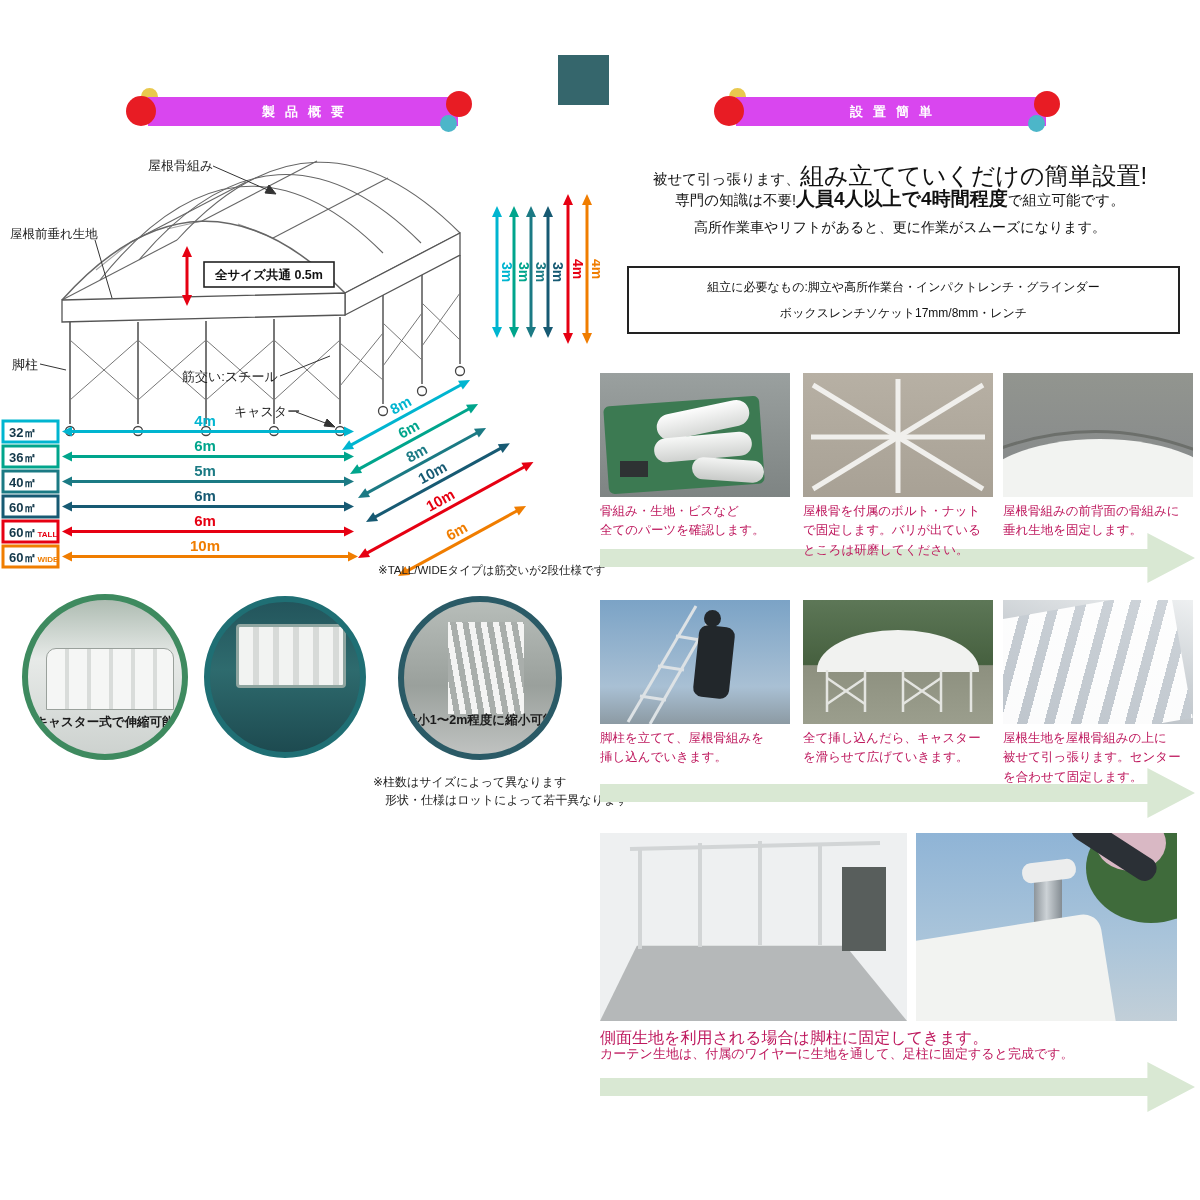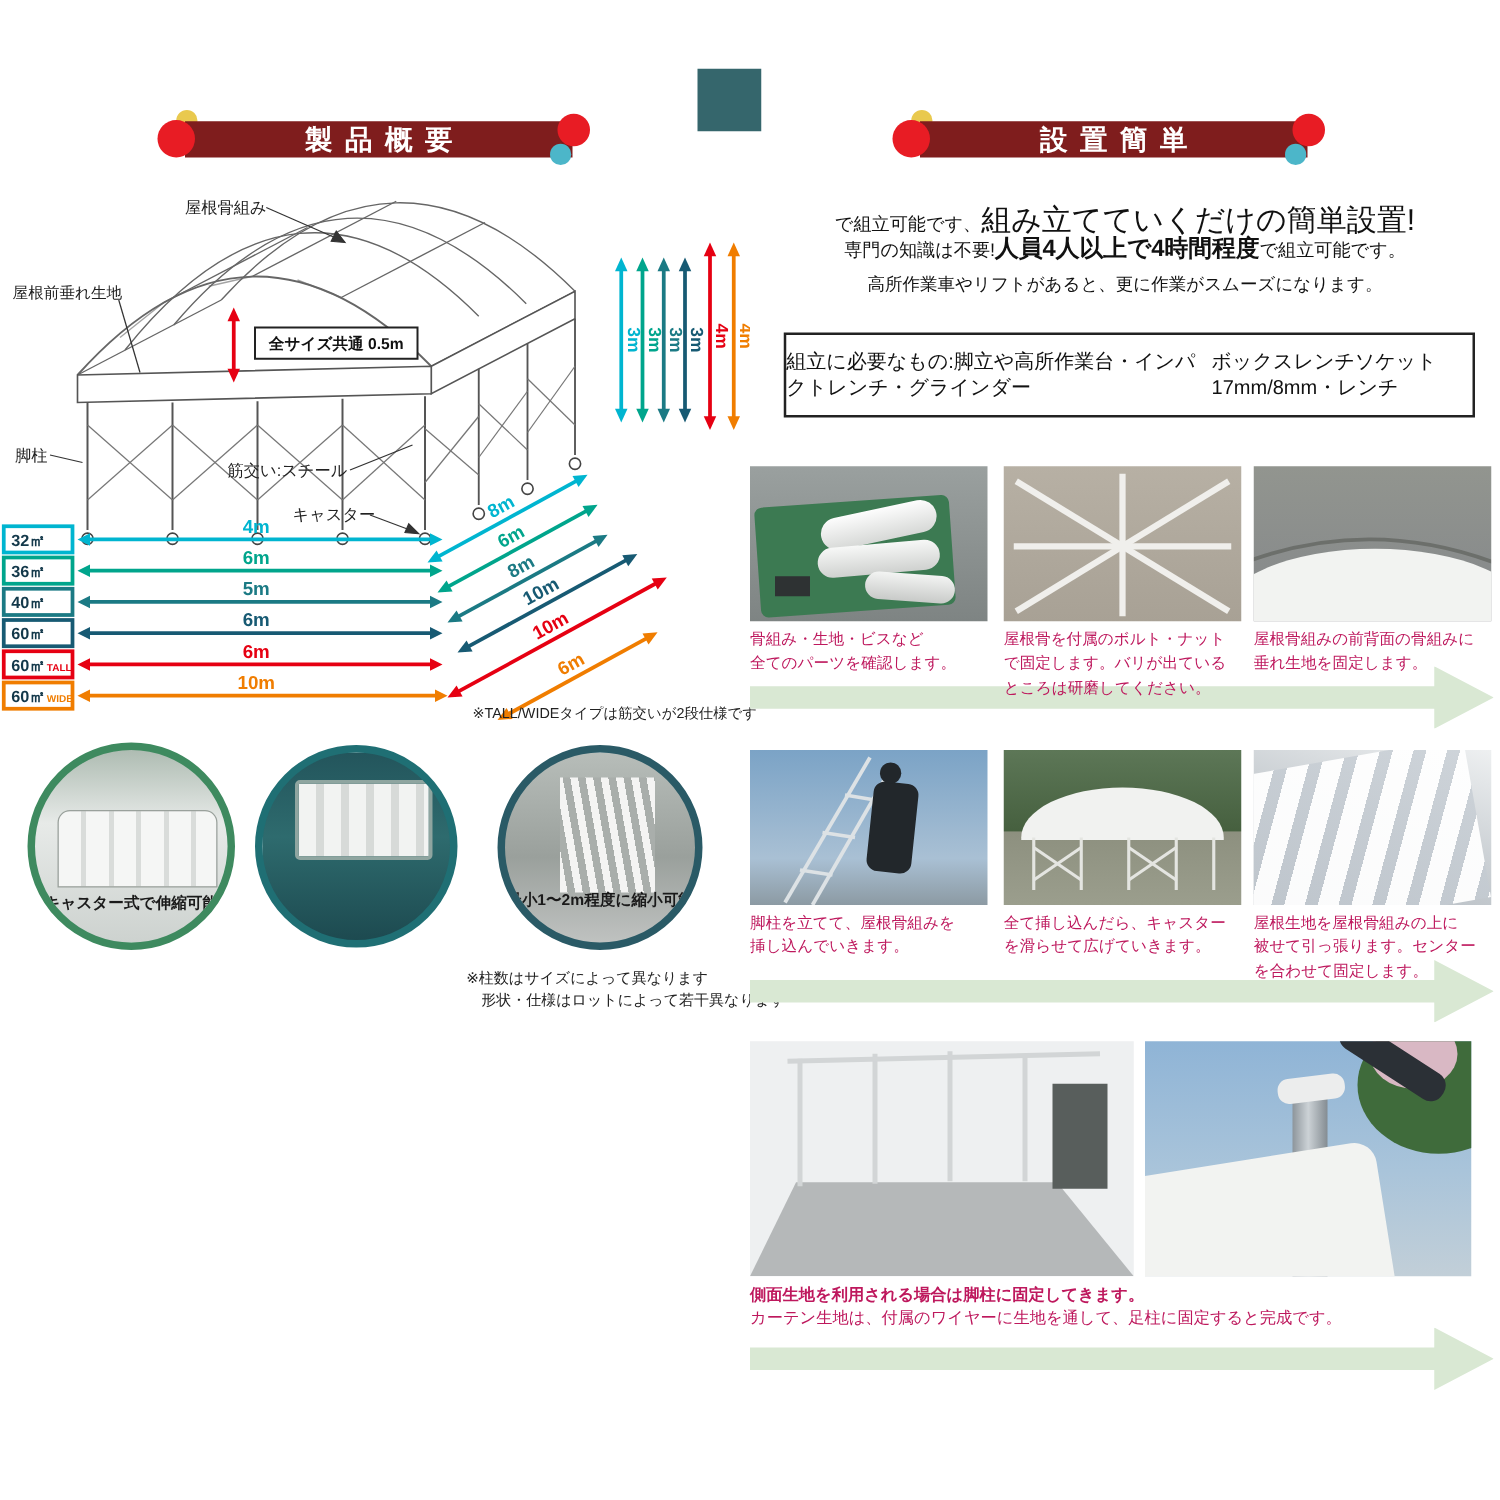--- a/index.html
+++ b/index.html
@@ -5,44 +5,44 @@
   * { margin:0; padding:0; box-sizing:border-box; }
   html,body { background:#fff; }
   body {
     width:1200px; height:1200px; position:relative; overflow:hidden;
     font-family:"Liberation Sans","DejaVu Sans",sans-serif; color:#111;
   }
   svg { font-family:inherit; }
   .abs { position:absolute; }
   .dot { position:absolute; border-radius:50%; }
   .banner-bar {
-    position:absolute; height:29px; background:#7f1d1d; color:#fff;
+    position:absolute; height:29px; background:#d946ef; color:#fff;
     display:flex; align-items:center; justify-content:center;
-    font-size:22px; font-weight:bold; letter-spacing:10px; padding-left:10px;text-align:center;
+    font-size:13px; font-weight:bold; letter-spacing:10px; padding-left:10px;text-align:center;
   }
   .photo { position:absolute; overflow:hidden; }
   .caption {
     position:absolute; font-size:12.5px; line-height:1.55; color:#be185d;
     white-space:pre-line; z-index:3;
   }
   .green-arrow {
     position:absolute; background:#d9e8d3; z-index:1;
     clip-path:polygon(0 32%,92% 32%,92% 0,100% 50%,92% 100%,92% 68%,0 68%);
   }
   .feature-circle { position:absolute; border-radius:50%; overflow:hidden; }
   .fc-caption {
     position:absolute; left:0; right:0; text-align:center; font-weight:bold;
     font-size:12.5px; line-height:1.5; white-space:pre-line; z-index:2;
   }
   .footnote { position:absolute; font-size:12px; color:#222; }
   .intro-line { position:absolute; left:600px; width:600px; text-align:center; white-space:nowrap; }
   .tools-box {
     position:absolute; border:2px solid #222; background:#fff;
-    display:flex; align-items:center; justify-content:center;
-    gap:9px; font-size:16px;
+    display:flex; flex-direction:column; align-items:center; justify-content:center;
+    gap:9px; font-size:12px;
   }
 </style>
 </head>
 <body>
 
 <div class="abs" style="left:558px; top:55px; width:51px; height:50px; background:#35666c;"></div>
 
 <div>
   <div class="dot" style="left:141px; top:88px; width:17px; height:17px; background:#e9c94e;"></div>
   <div class="banner-bar" style="left:148px; top:97px; width:310px;">
@@ -305,21 +305,21 @@
 <div class="feature-circle" style="left:398px; top:596px; width:164px; height:164px; border:6px solid #2a5a66;
             background:linear-gradient(180deg,#b7bdb9 0%,#9aa09c 55%,#84898684 100%,#848986 100%);">
   <div class="abs" style="left:44px; top:20px; width:76px; height:92px; background:repeating-linear-gradient(80deg,#f4f4f3 0 6px,#a9aeab 6px 12px);"></div>
   <div class="fc-caption" style="bottom:24px; color:#1a1a1a;">最小1〜2m程度に縮小可能</div>
 </div>
 
 <div class="footnote" style="left:373px; top:774px;">※柱数はサイズによって異なります</div>
 <div class="footnote" style="left:385px; top:792px;">形状・仕様はロットによって若干異なります</div>
 
 <div class="intro-line" style="top:160px;">
-  <span style="font-size:14.5px;">で組立可能です、</span><span style="font-size:24px; font-weight:normal;">組み立てていくだけの簡単設置!</span>
+  <span style="font-size:14.5px;">被せて引っ張ります、</span><span style="font-size:24px; font-weight:normal;">組み立てていくだけの簡単設置!</span>
 </div>
 <div class="intro-line" style="top:186px;">
   <span style="font-size:14.5px;">専門の知識は不要!</span><span style="font-size:19px; font-weight:bold;">人員4人以上で4時間程度</span><span style="font-size:14.5px;">で組立可能です。</span>
 </div>
 <div class="intro-line" style="top:219px; font-size:14px;">高所作業車やリフトがあると、更に作業がスムーズになります。</div>
 
 <div class="tools-box" style="left:627px; top:266px; width:553px; height:68px;">
   <div>組立に必要なもの:脚立や高所作業台・インパクトレンチ・グラインダー</div>
   <div>ボックスレンチソケット17mm/8mm・レンチ</div>
 </div>
@@ -423,16 +423,16 @@
 
 <div class="photo" style="left:916px; top:833px; width:261px; height:188px; background:linear-gradient(180deg,#8fb4d6 0%,#a9c4da 55%,#c2cfd8 100%);">
   <div class="dot" style="left:170px; top:-20px; width:130px; height:110px; background:#3f6b3b;"></div>
   <div class="dot" style="left:180px; top:-18px; width:70px; height:56px; background:#d9b8c4;"></div>
   <div class="abs" style="left:118px; top:42px; width:28px; height:150px; background:linear-gradient(90deg,#8d959b,#ccd2d6 45%,#848c92);"></div>
   <div class="abs" style="left:-36px; top:96px; width:230px; height:130px; background:#f2f3f1; border-radius:18px; transform:rotate(-9deg);"></div>
   <div class="abs" style="left:106px; top:28px; width:54px; height:20px; background:#eceded; border-radius:9px; transform:rotate(-7deg);"></div>
   <div class="abs" style="left:150px; top:4px; width:96px; height:24px; background:#2b3036; border-radius:11px; transform:rotate(33deg);"></div>
 </div>
 
-<div class="caption" style="left:600px; top:1026px; width:580px; font-size:13px;font-weight:bold;">側面生地を利用される場合は脚柱に固定してきます。</div>
+<div class="caption" style="left:600px; top:1026px; width:580px; font-size:16px;">側面生地を利用される場合は脚柱に固定してきます。</div>
 <div class="caption" style="left:600px; top:1044px; width:580px; font-size:13px;">カーテン生地は、付属のワイヤーに生地を通して、足柱に固定すると完成です。</div>
 
 <div class="green-arrow" style="left:600px; top:1062px; width:595px; height:50px;"></div>
 
 </body></html>

